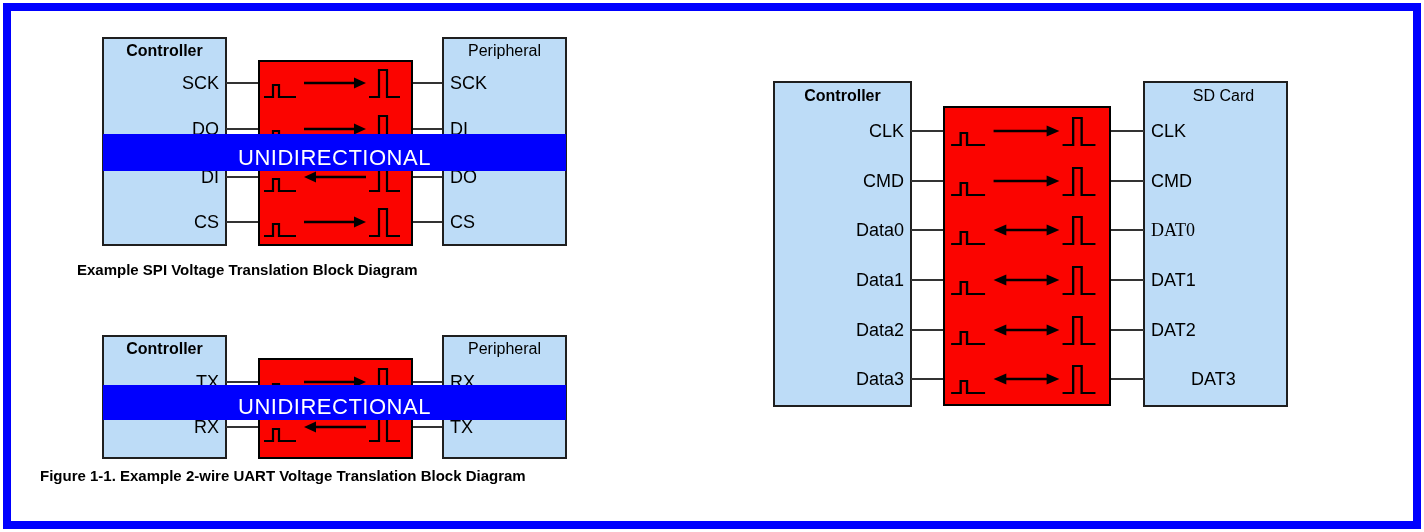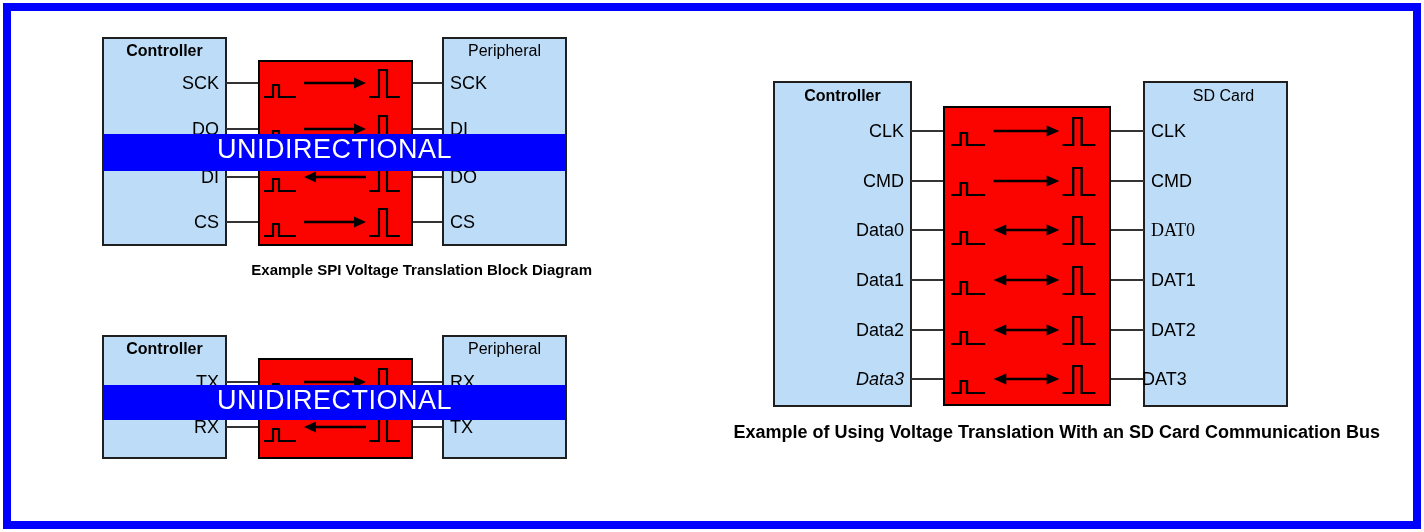--- a/index.html
+++ b/index.html
@@ -37,25 +37,25 @@
   .sig.r { text-align: right; }
   .sig.l { text-align: left; }
   .wire {
     position: absolute; height: 2px;
     background: var(--wire, #333333); z-index: 5;
   }
   .rowglyph { position: absolute; z-index: 20; color: var(--glyph, #000000); }
   .banner {
     position: absolute; background: var(--banner_fill, #0000FE);
     color: var(--banner_text, #FFFFFF); z-index: 50;
-    display: flex; align-items: flex-start; justify-content: center;
-    font-size: 27px; letter-spacing: 0.5px;
+    display: flex; align-items: flex-end; justify-content: center;
+    font-size: 22px; letter-spacing: 0.5px;
   }
   .caption {
-    position: absolute; text-align: right; font-weight: bold;
+    position: absolute; text-align: left; font-weight: bold;
     color: var(--caption_text, #000000); z-index: 15; white-space: nowrap;
   }
   .caption.small { font-size: 15px; }
   .caption.large { font-size: 18px; }
   svg.defs { position: absolute; width: 0; height: 0; }
 </style>
 </head>
 <body>
 
 <svg class="defs" aria-hidden="true">
@@ -152,41 +152,42 @@
       <use href="#rowR"></use>
     </svg>
   <svg class="rowglyph" style="left:262px;top:407px;" width="147" height="44" viewBox="0 0 147 44">
       <use href="#rowL"></use>
     </svg>
 
   <div class="banner" style="left:103px;top:385px;width:463px;height:35px;">
     <span>UNIDIRECTIONAL</span>
   </div>
 
+  <div class="caption small" style="left:40px;top:467px;width:590px;">Figure 1-1. Example 2-wire UART Voltage Translation Block Diagram</div>
 
   <div class="box" style="left:773px;top:81px;width:139px;height:326px;"></div>
   <div class="box" style="left:1143px;top:81px;width:145px;height:326px;"></div>
   <div class="redbox" style="left:943px;top:106px;width:168px;height:300px;"></div>
 
   <div class="hdr bold" style="left:773px;top:87px;width:139px;">Controller</div>
   <div class="hdr" style="left:1143px;top:87px;width:161px;">SD Card</div>
 
   <div class="sig r" style="left:773px;top:122px;width:131px;">CLK</div>
   <div class="sig r" style="left:773px;top:172px;width:131px;">CMD</div>
   <div class="sig r" style="left:773px;top:221px;width:131px;">Data0</div>
   <div class="sig r" style="left:773px;top:271px;width:131px;">Data1</div>
   <div class="sig r" style="left:773px;top:321px;width:131px;">Data2</div>
-  <div class="sig r" style="left:773px;top:370px;width:131px;font-style:italic;">Data3</div>
+  <div class="sig r" style="left:773px;top:370px;width:131px;">Data3</div>
 
   <div class="sig l" style="left:1151px;top:122px;width:130px;">CLK</div>
   <div class="sig l" style="left:1151px;top:172px;width:130px;">CMD</div>
   <div class="sig l" style="left:1151px;top:221px;width:130px;font-family:Liberation Serif, serif;">DAT0</div>
   <div class="sig l" style="left:1151px;top:271px;width:130px;">DAT1</div>
   <div class="sig l" style="left:1151px;top:321px;width:130px;">DAT2</div>
-  <div class="sig l" style="left:1142px;top:370px;width:130px;">DAT3</div>
+  <div class="sig l" style="left:1191px;top:370px;width:130px;">DAT3</div>
 
   <div class="wire" style="left:911px;top:130px;width:33px;"></div>
   <div class="wire" style="left:1110px;top:130px;width:34px;"></div>
   <div class="wire" style="left:911px;top:180px;width:33px;"></div>
   <div class="wire" style="left:1110px;top:180px;width:34px;"></div>
   <div class="wire" style="left:911px;top:229px;width:33px;"></div>
   <div class="wire" style="left:1110px;top:229px;width:34px;"></div>
   <div class="wire" style="left:911px;top:279px;width:33px;"></div>
   <div class="wire" style="left:1110px;top:279px;width:34px;"></div>
   <div class="wire" style="left:911px;top:329px;width:33px;"></div>
@@ -206,14 +207,13 @@
   <svg class="rowglyph" style="left:949px;top:260px;" width="156" height="44" viewBox="0 0 147 44" preserveAspectRatio="none">
       <use href="#rowB"></use>
     </svg>
   <svg class="rowglyph" style="left:949px;top:310px;" width="156" height="44" viewBox="0 0 147 44" preserveAspectRatio="none">
       <use href="#rowB"></use>
     </svg>
   <svg class="rowglyph" style="left:949px;top:359px;" width="156" height="44" viewBox="0 0 147 44" preserveAspectRatio="none">
       <use href="#rowB"></use>
     </svg>
 
-  <div class="caption large" style="left:680px;top:422px;width:700px;">Example of Using Voltage Translation With an SD Card Communication Bus</div>
 </div>
 
 </body></html>

